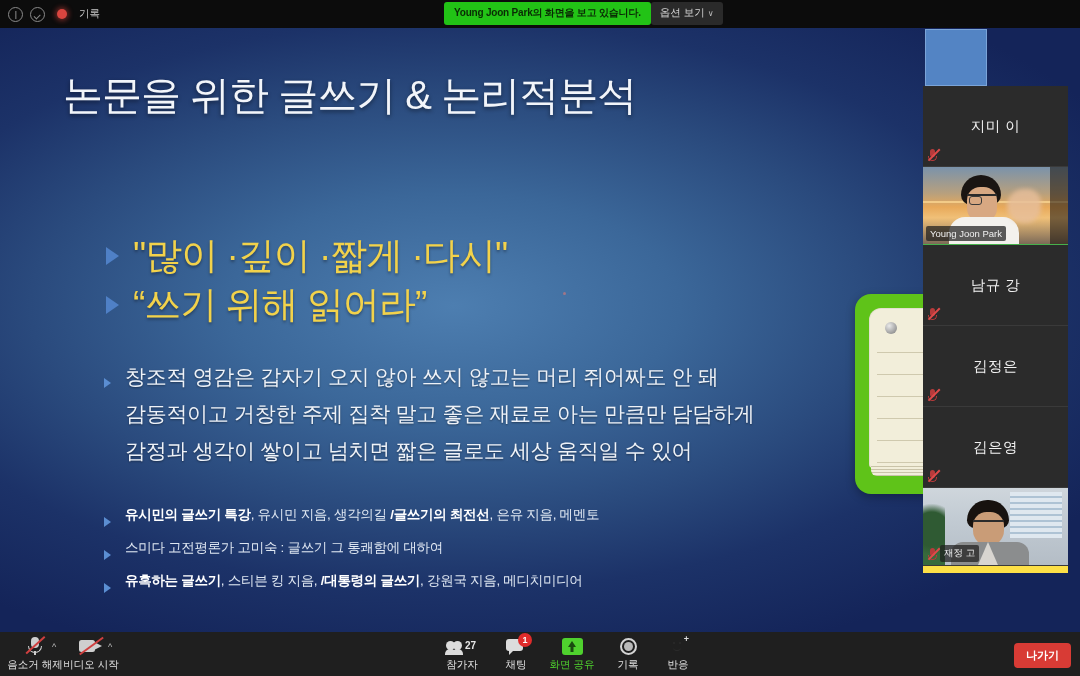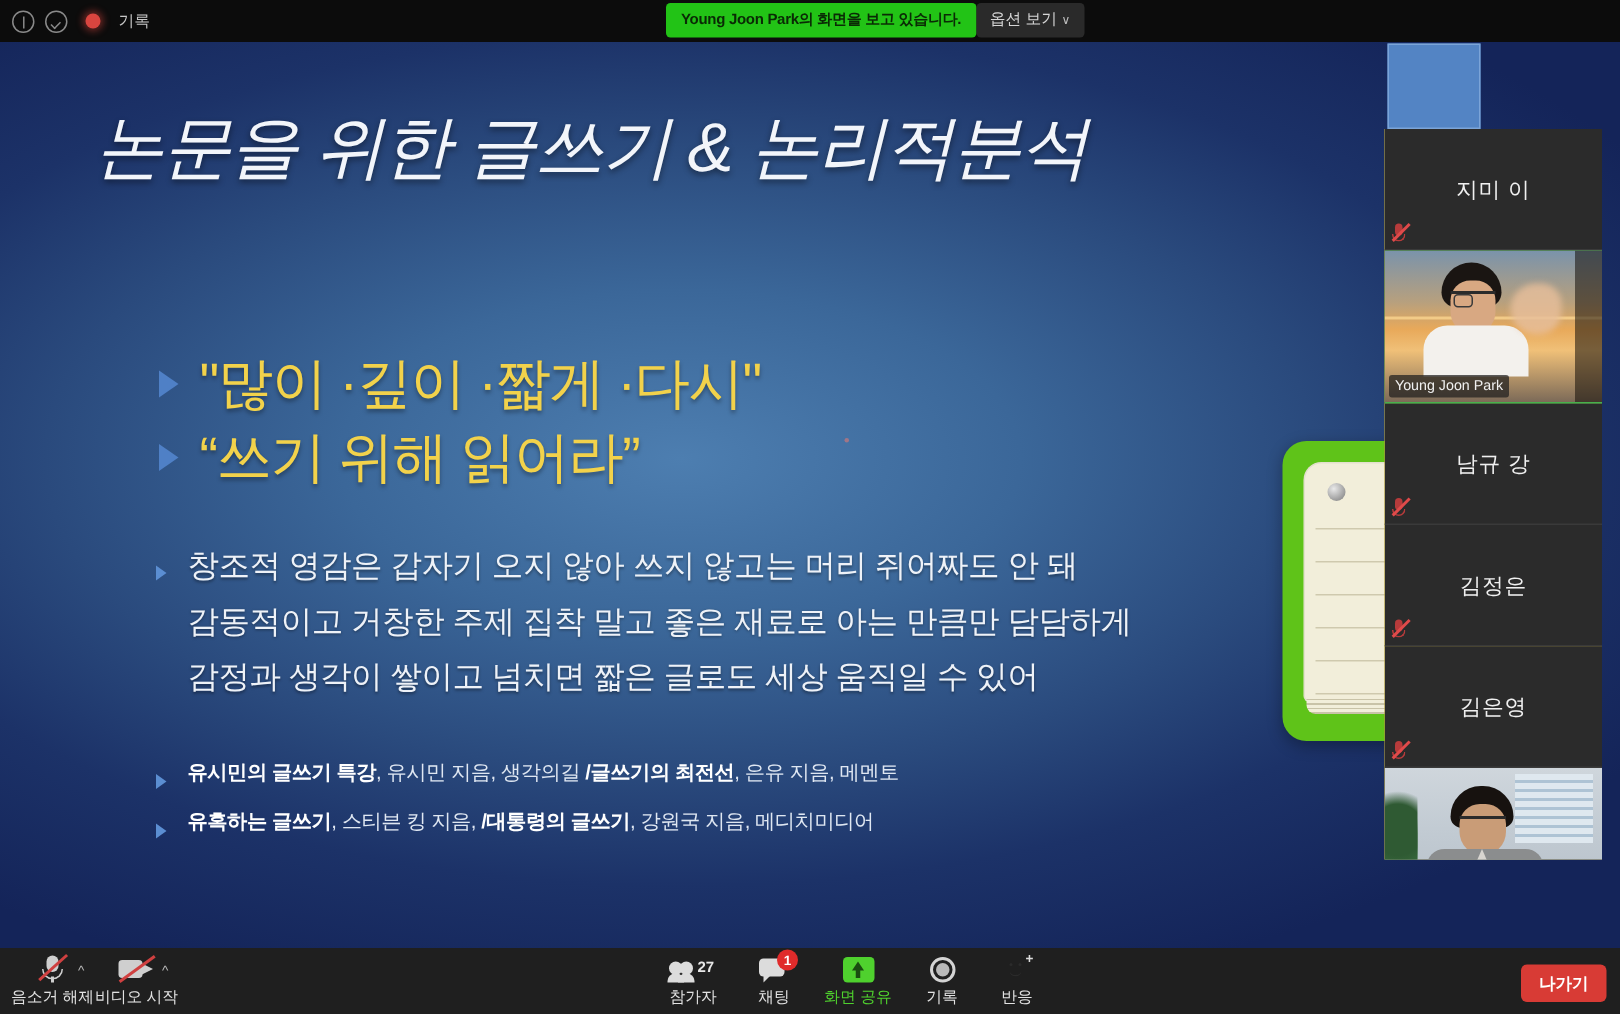--- a/index.html
+++ b/index.html
@@ -57,24 +57,23 @@
 
   
   #slide {
     position: absolute; left: 0; top: 28px; width: 1080px; height: 604px;
     background:
       radial-gradient(ellipse 70% 62% at 42% 46%, #4d7eb0 0%, #3b6799 30%, #2a4a7d 56%, #1c3268 76%, #142459 100%);
     overflow: hidden;
   }
   .slide-title {
     position: absolute; left: 63px; top: 40px;
-    color: #f2f5fa; font-size: 46px; font-weight: 400;
+    color: #f2f5fa; font-size: 40px; font-weight: 400;
     letter-spacing: -1px; white-space: nowrap;
     text-shadow: 0 2px 4px rgba(0,0,0,.45);
-    font-style: italic;
   }
 
   .tri {
     display: inline-block; width: 0; height: 0;
     border-left: 13px solid #4f80c6;
     border-top: 9px solid transparent;
     border-bottom: 9px solid transparent;
     vertical-align: middle;
   }
   .tri.sm {
@@ -171,21 +170,21 @@
   .mic-off .stand {
     position: absolute; left: 1.2px; top: 7.5px; width: 9px; height: 5px;
     border: 1.4px solid #b73b3b; border-top: none;
     border-radius: 0 0 5px 5px;
   }
   .mic-off .slash {
     position: absolute; left: -1px; top: 6px; width: 16px; height: 1.7px;
     background: #e04a4a; transform: rotate(-45deg); transform-origin: center;
   }
 
-  .vtile.video { height: 102px; padding: 0; }
+  .vtile.video { height: 78px; padding: 0; }
   .vtile.video .frame {
     position: absolute; inset: 0; overflow: hidden;
   }
   .vtile.speaking { outline: 2px solid #46b14c; outline-offset: -2px; z-index: 3; }
 
   
   .cam-yjp {
     position: absolute; inset: 0;
     background: linear-gradient(#7a93ab 0%, #b7a07e 34%, #e8a95a 52%, #f0c078 66%, #7c6a58 100%);
   }
@@ -402,20 +401,24 @@
       <div class="body-row">
         <span class="bullet-slot"></span>
         <span class="body-text">감정과 생각이 쌓이고 넘치면 짧은 글로도 세상 움직일 수 있어</span>
       </div>
     </div>
 
     <div id="ref-block">
         <div class="ref-row">
           <span class="bullet-slot"><span class="tri sm"></span></span>
           <span class="ref-text"><b>유시민의 글쓰기 특강</b><span>, 유시민 지음, 생각의길 </span><b>/글쓰기의 최전선</b><span>, 은유 지음, 메멘토</span></span>
+        </div>
+        <div class="ref-row">
+          <span class="bullet-slot"><span class="tri sm"></span></span>
+          <span class="ref-text"><span>스미다  고전평론가 고미숙 : 글쓰기 그 통쾌함에 대하여</span></span>
         </div>
         <div class="ref-row">
           <span class="bullet-slot"><span class="tri sm"></span></span>
           <span class="ref-text"><b>유혹하는 글쓰기</b><span>, 스티븐 킹 지음, </span><b>/대통령의 글쓰기</b><span>, 강원국 지음, 메디치미디어</span></span>
         </div>
       </div>
 
     <div class="stray-dot"></div>
 
     <div id="notepad">

